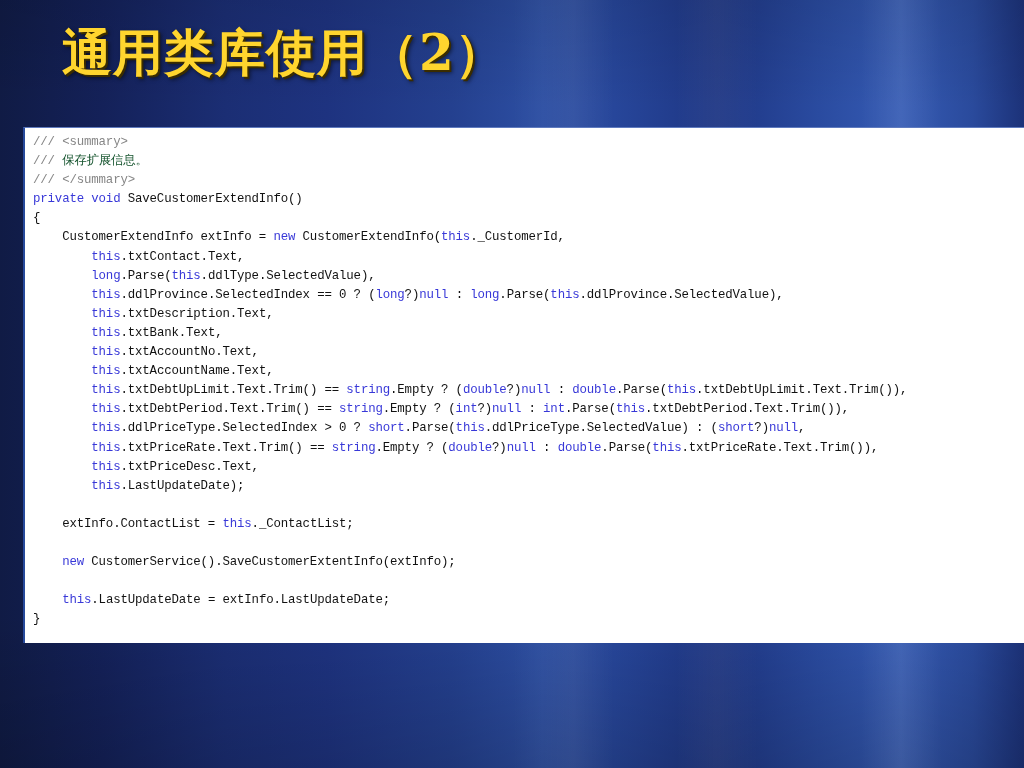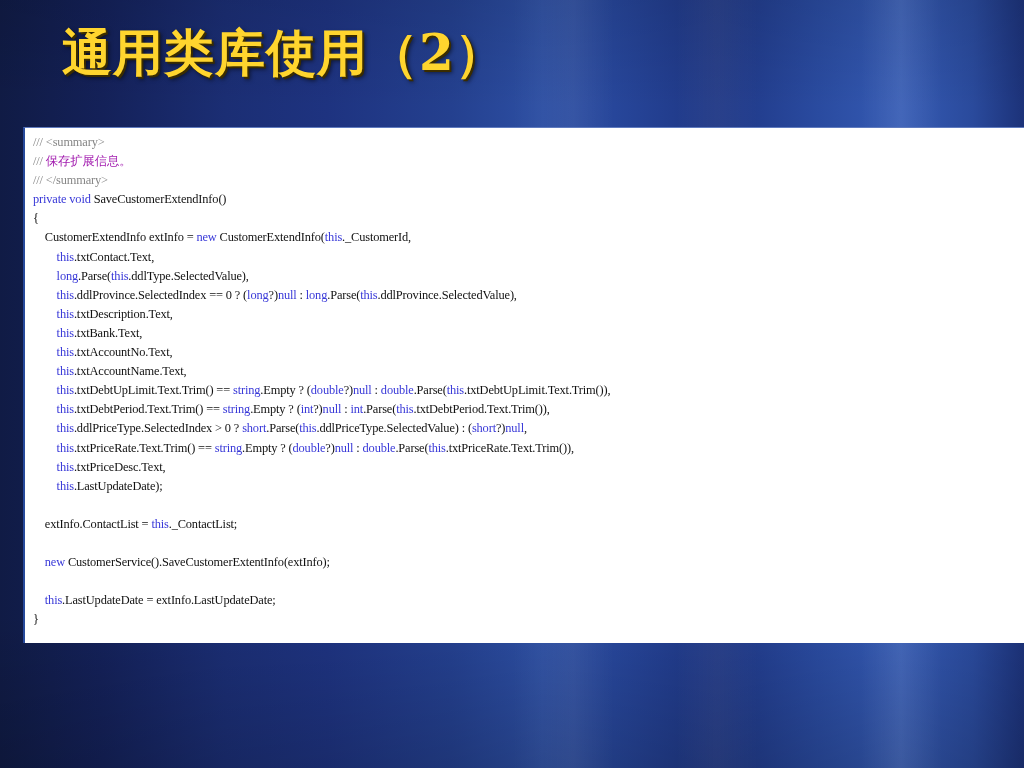--- a/index.html
+++ b/index.html
@@ -95,30 +95,30 @@
     background: #ffffff;
     border-left: 2px solid #274a9c;
     border-top: 1px solid #5f7bbf;
     box-sizing: border-box;
     overflow: hidden;
   }
   #code-block {
     position: absolute;
     left: 8px;
     top: 5px;
-    font-family: Liberation Serif, serif;
+    font-family: Liberation Mono, monospace;
     font-size: 12.4px;
     line-height: 19.1px;
     white-space: pre;
     color: #111111;
     letter-spacing: -0.15px;
   }
   .ln { display: block; min-height: 19.1px; }
   .cmt  { color: #868686; }
-  .cmtz { color: #a21caf; }
+  .cmtz { color: #14532d; }
   .kw   { color: #3838d8; }
   .id   { color: #111111; }
 
   
   #teched-logo {
     position: absolute;
     right: 22px;
     bottom: 22px;
     width: 250px;
     height: 98px;

